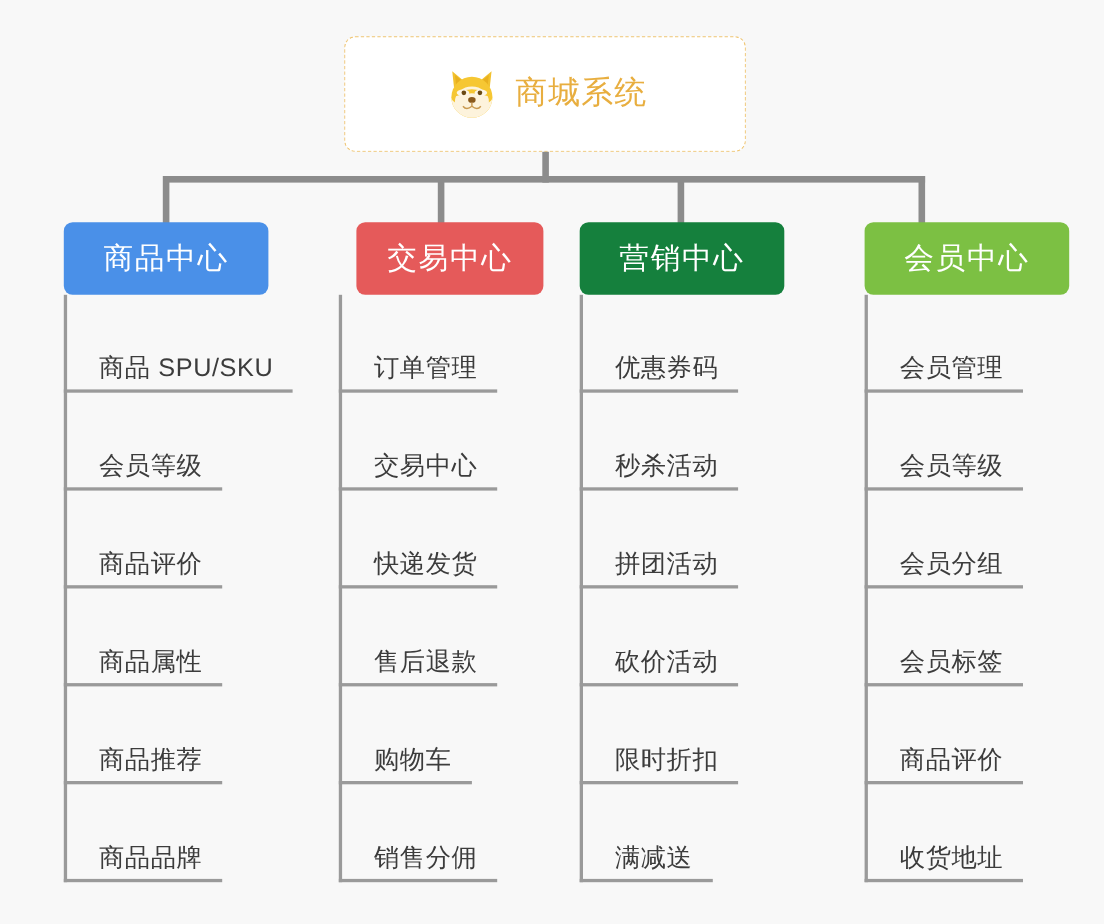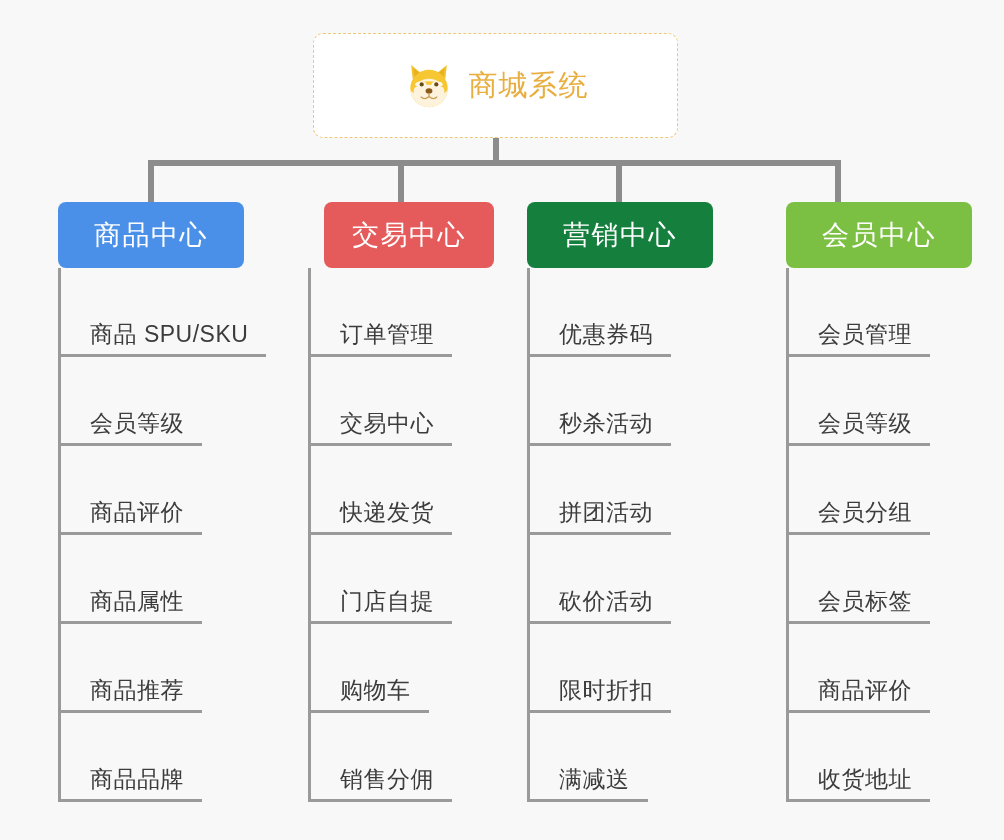--- a/index.html
+++ b/index.html
@@ -180,21 +180,21 @@
         <div class="leaf">
           <div class="leaf-inner"><span class="leaf-label">订单管理</span></div>
         </div>
         <div class="leaf">
           <div class="leaf-inner"><span class="leaf-label">交易中心</span></div>
         </div>
         <div class="leaf">
           <div class="leaf-inner"><span class="leaf-label">快递发货</span></div>
         </div>
         <div class="leaf">
-          <div class="leaf-inner"><span class="leaf-label">门店自提</span></div>
+          <div class="leaf-inner"><span class="leaf-label">售后退款</span></div>
         </div>
         <div class="leaf">
           <div class="leaf-inner"><span class="leaf-label">购物车</span></div>
         </div>
         <div class="leaf">
           <div class="leaf-inner"><span class="leaf-label">销售分佣</span></div>
         </div>
       </div>
     </div>
     <div class="column" style="left: 527px; width: 186px;">

